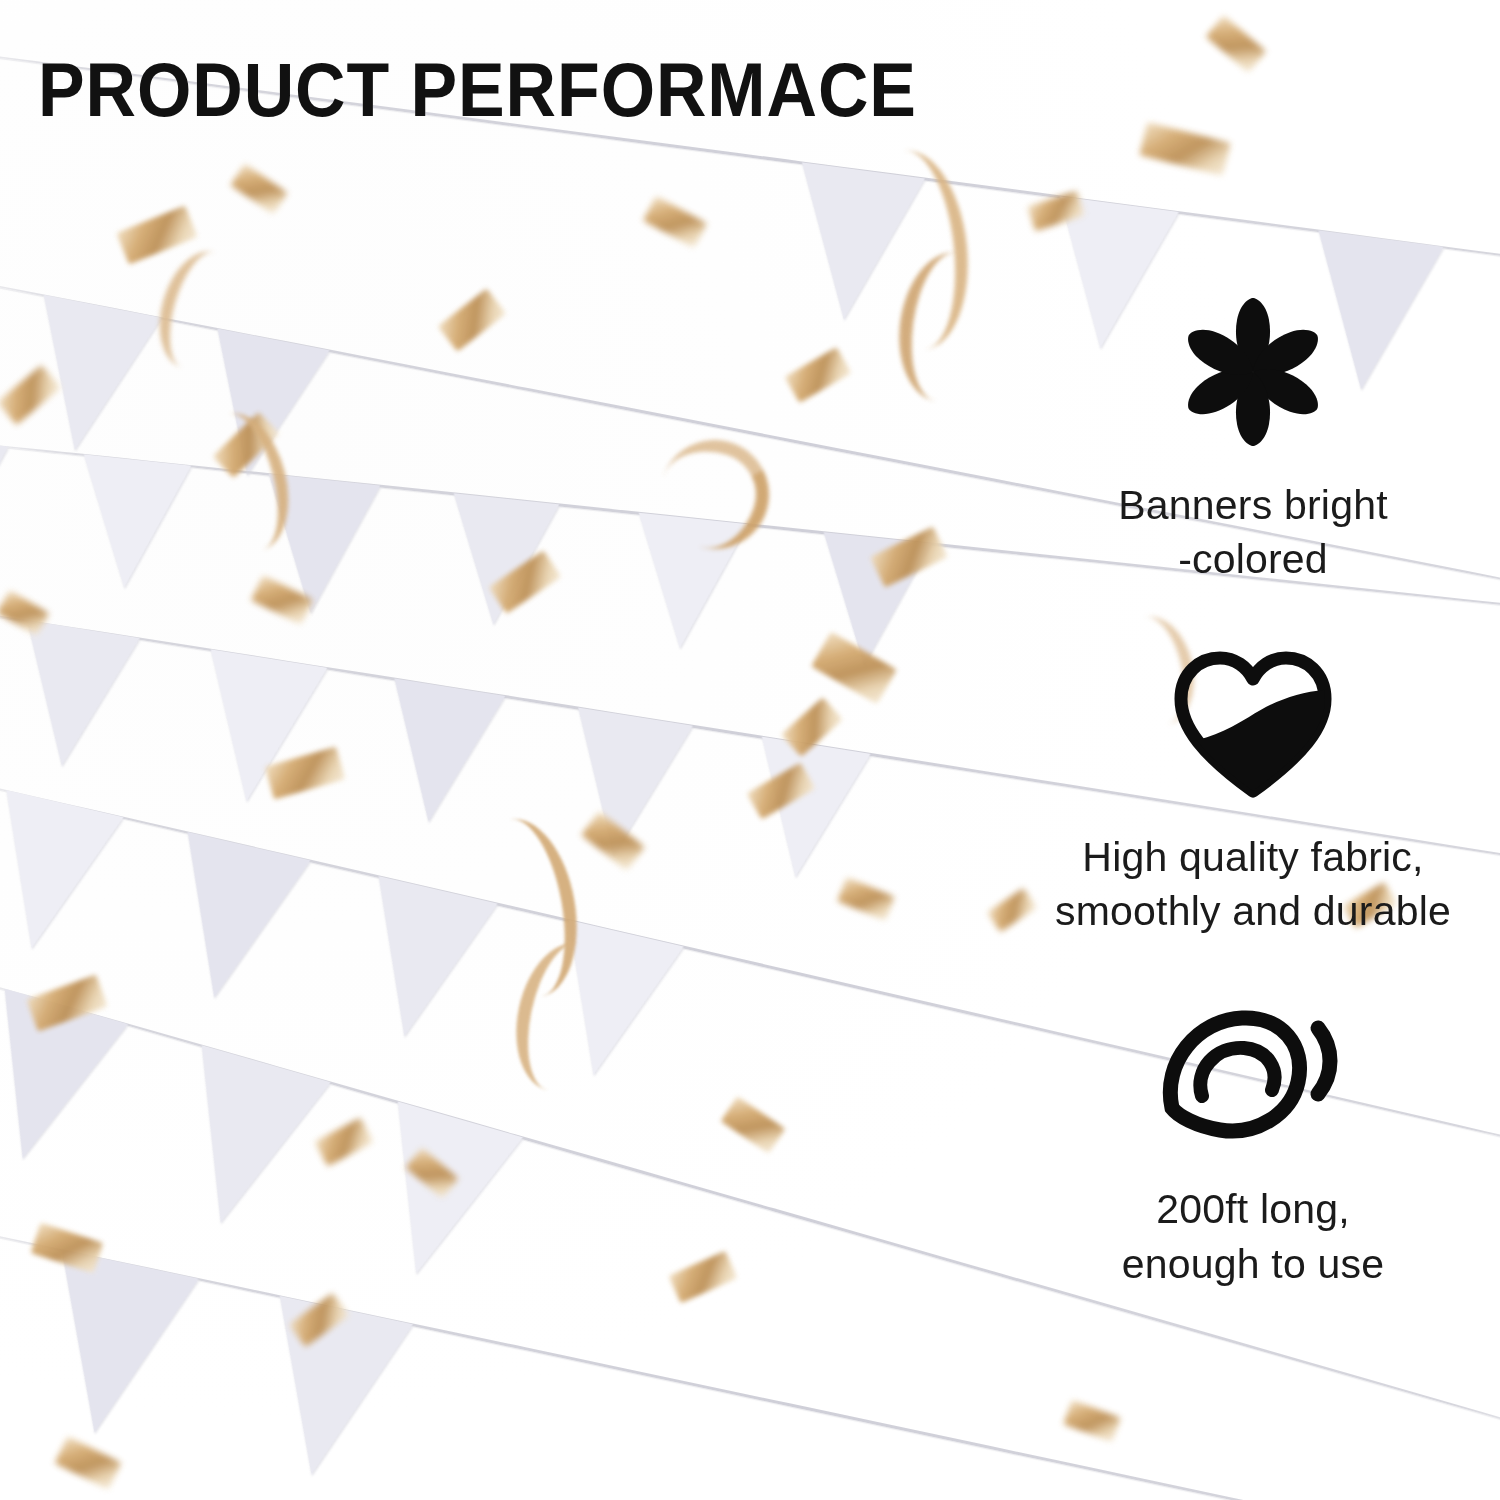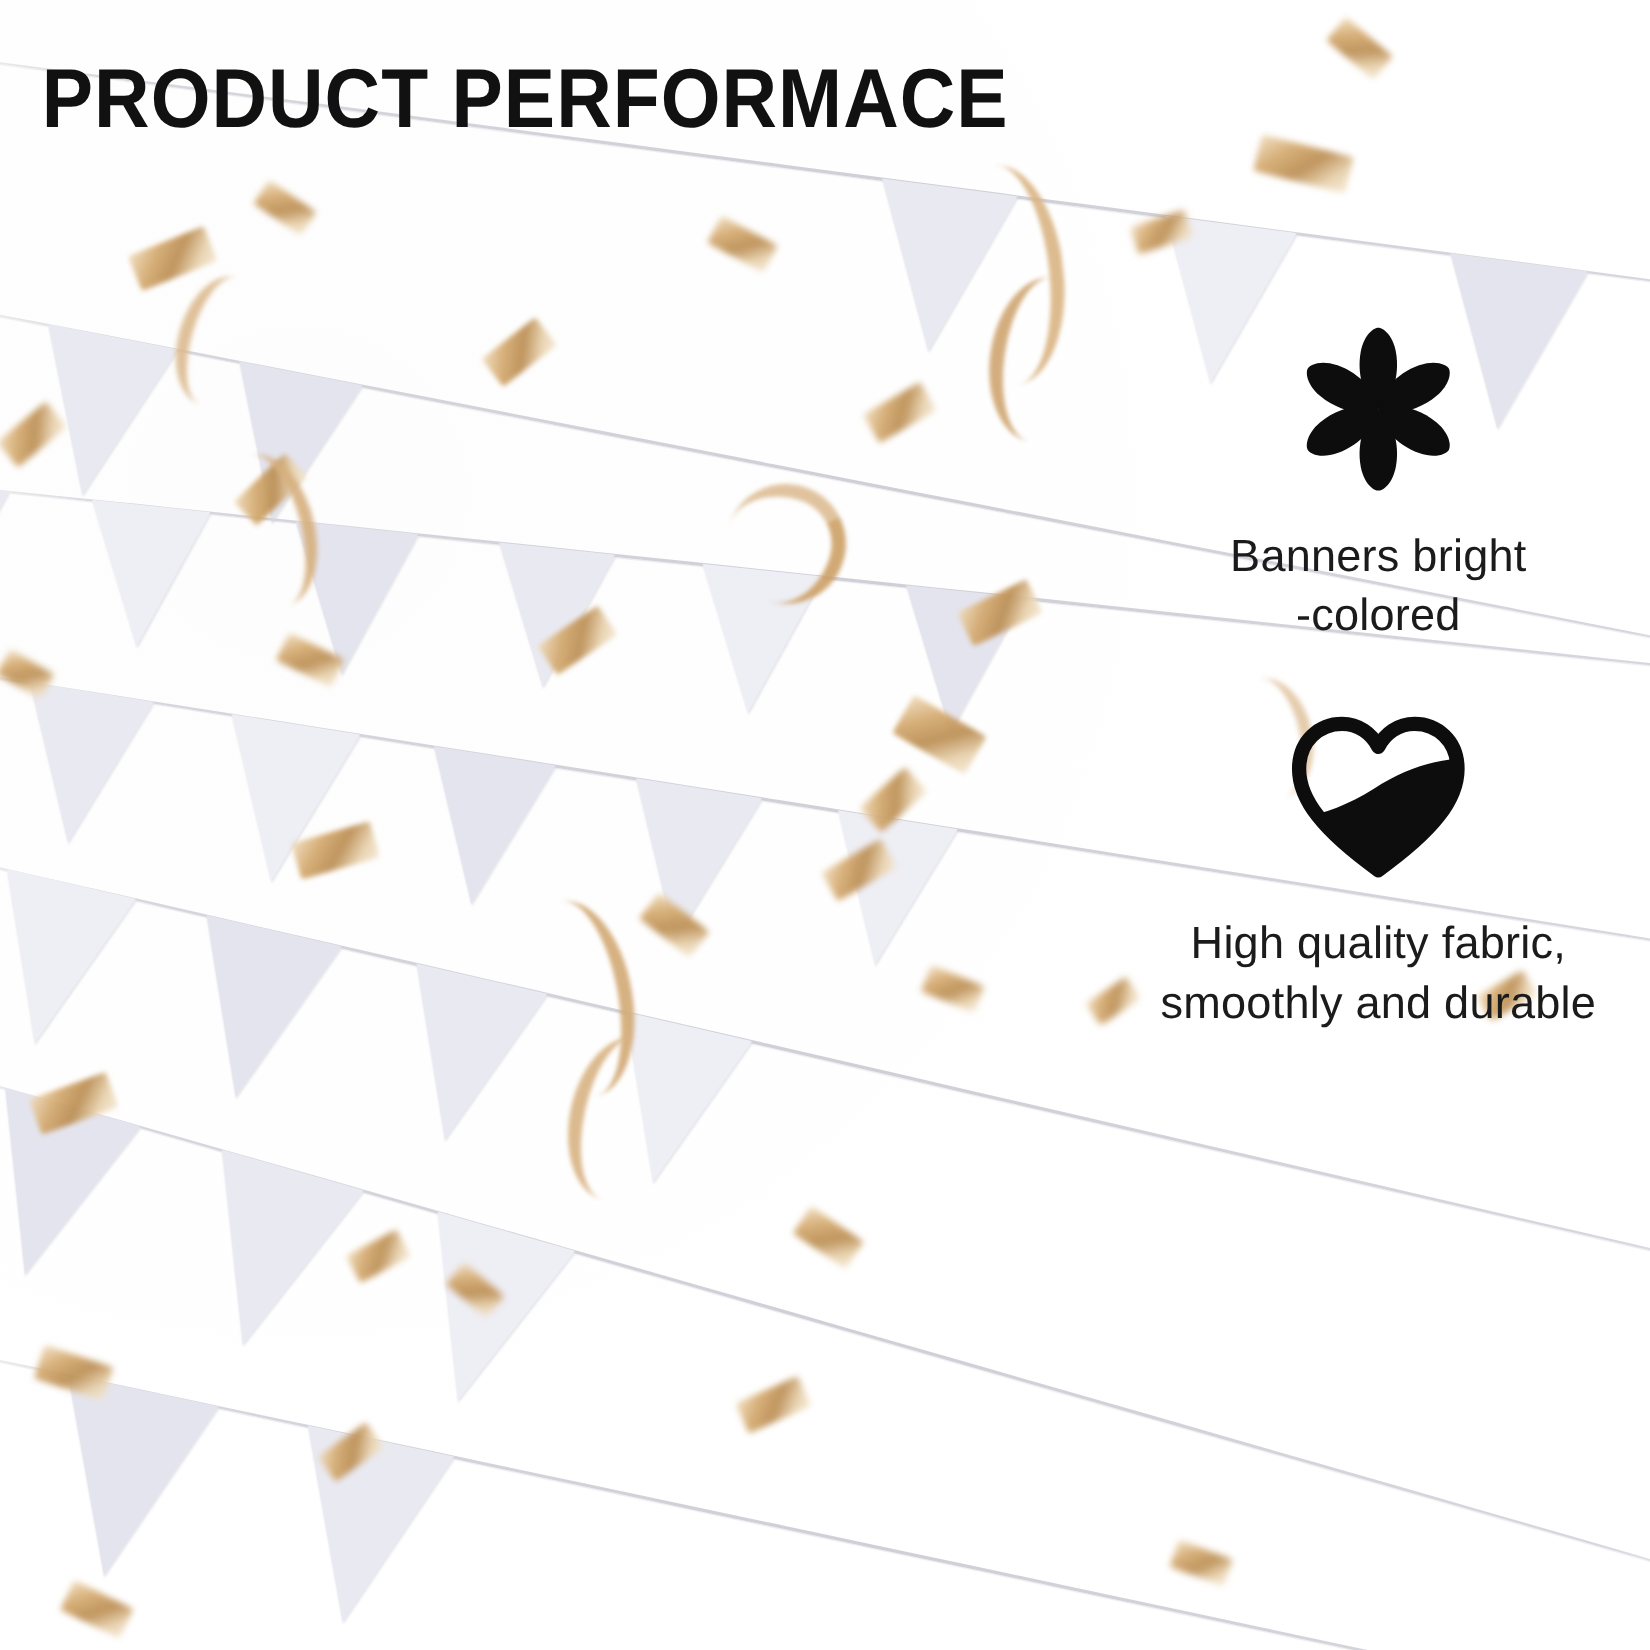--- a/index.html
+++ b/index.html
@@ -279,15 +279,31 @@
 
           <g clip-path="url(#heartClip)">
             <path d="M0 150 L0 96 C 28 92, 50 84, 76 68 C 104 50, 128 42, 160 40 L160 150 Z" fill="#0d0d0d"></path>
           </g>
         </svg>
       </div>
       <div class="feature-caption">High quality fabric,
 smoothly and durable</div>
     </div>
 
+    <div class="feature">
+      <div class="feature-icon">
+        <svg width="190" height="160" viewBox="0 0 190 160" aria-hidden="true">
+          <g fill="none" stroke="#0d0d0d" stroke-linecap="round">
+
+            <path d="M14 112 C 4 66, 40 24, 84 22 C 124 20, 148 50, 140 86 C 133 118, 98 140, 62 134 C 38 130, 20 120, 14 112 Z" stroke-width="15"></path>
+
+            <path d="M44 100 C 36 74, 58 50, 86 52 C 110 54, 122 74, 114 94" stroke-width="14"></path>
+
+            <path d="M160 32 C 176 52, 176 78, 160 98" stroke-width="15"></path>
+          </g>
+        </svg>
+      </div>
+      <div class="feature-caption">200ft long,
+enough to use</div>
+    </div>
 
   </div>
 </div>
 
 </body></html>

